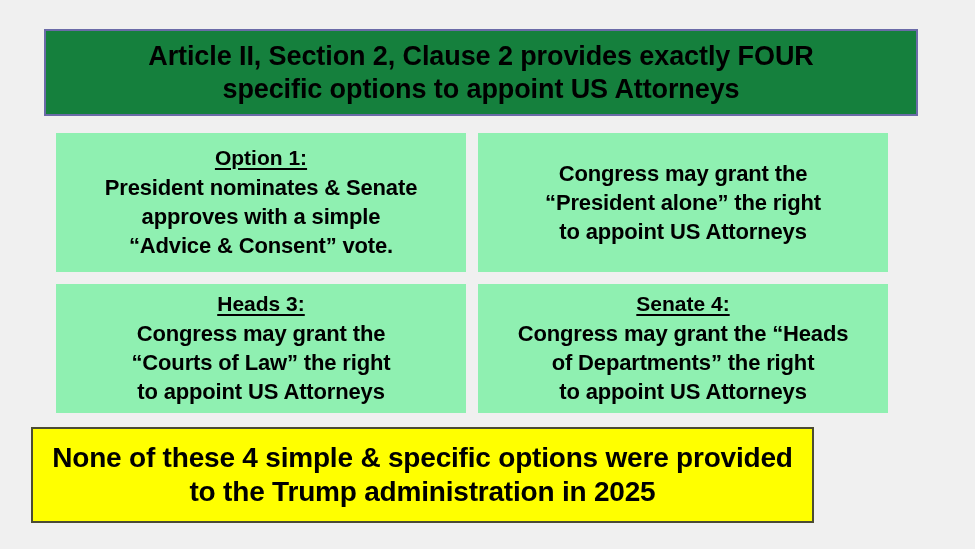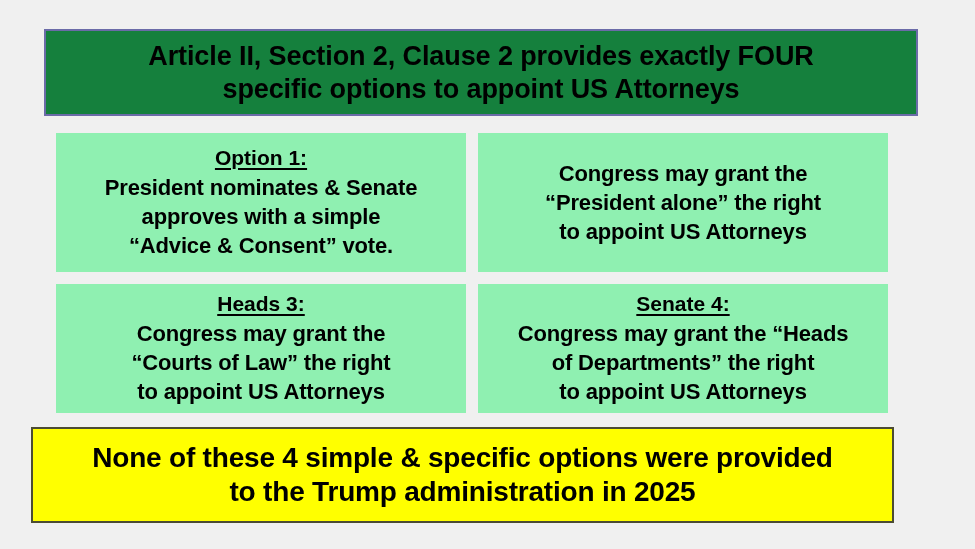--- a/index.html
+++ b/index.html
@@ -88,21 +88,21 @@
   }
 
   
   .option-box.row2 .option-heading { margin-bottom: 1px; }
 
   
   .footer-banner {
     position: absolute;
     left: 31px;
     top: 427px;
-    width: 863px;
+    width: 783px;
     height: 96px;
     box-sizing: border-box;
     background: #ffff00;
     border: 2px solid #4c4c33;
     display: flex;
     align-items: center;
     justify-content: center;
     padding: 16px 10px;
   }
   .footer-text {

